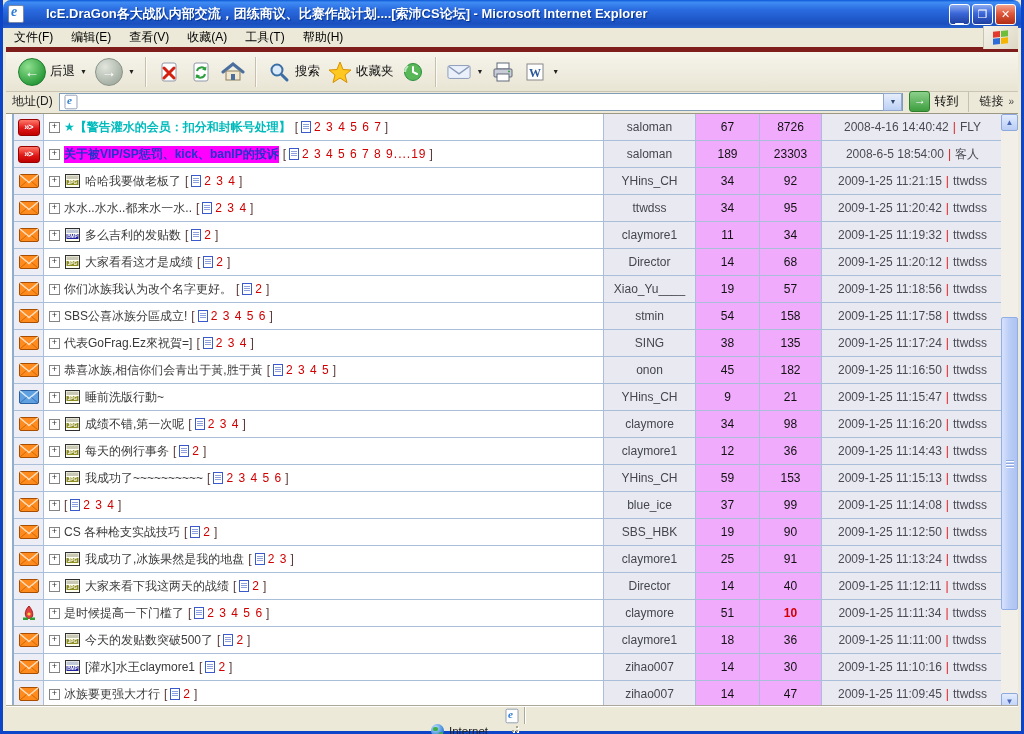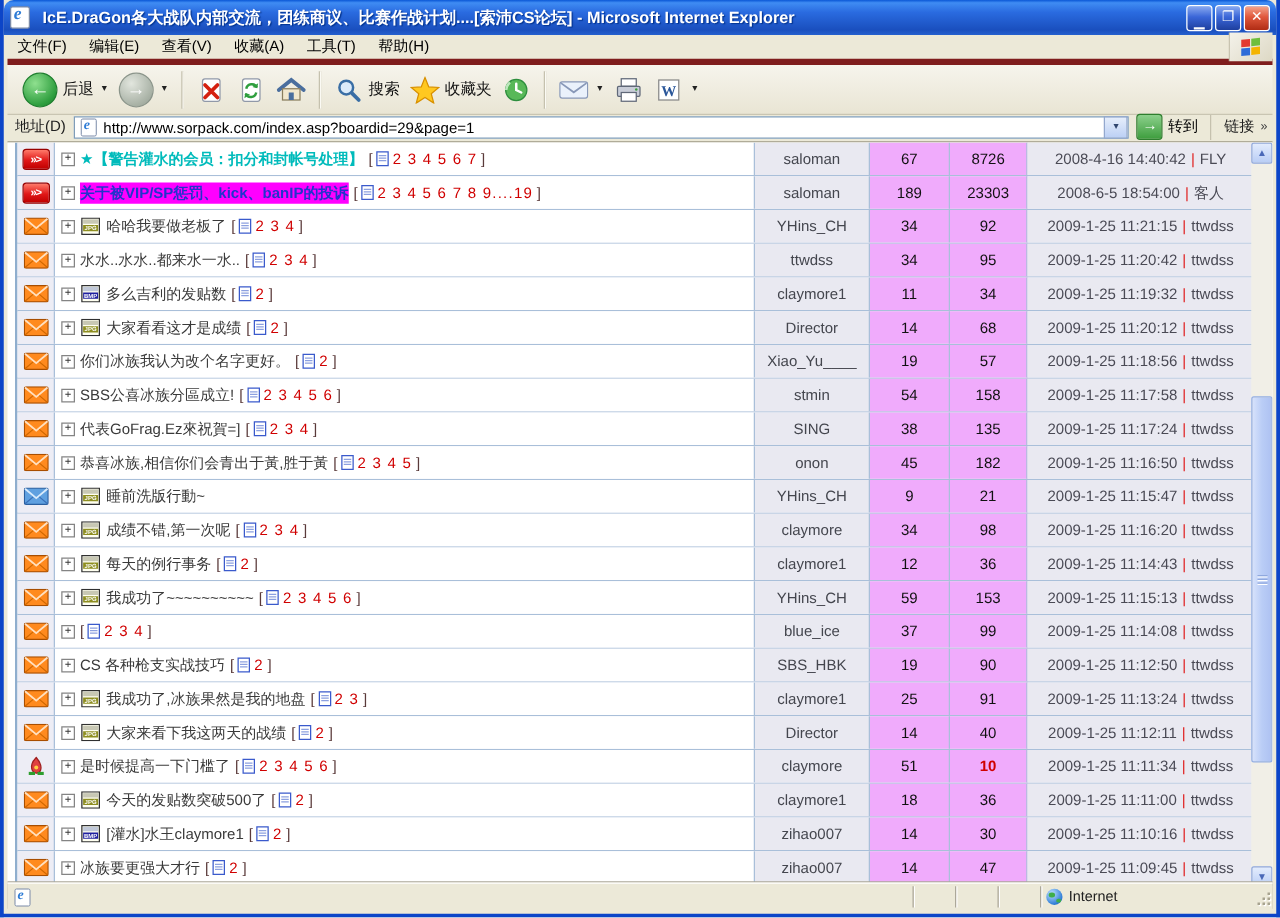--- a/index.html
+++ b/index.html
@@ -11,21 +11,21 @@
   .win{position:absolute;inset:0;border-left:3px solid #0C45C8;border-right:3px solid #0C45C8;border-bottom:3px solid #0C45C8;box-sizing:border-box;}
   
   .titlebar{
     position:absolute;left:0;top:0;right:0;height:28px;
     background:linear-gradient(180deg,#0A57D6 0%,#3F8CF3 8%,#2A6BE0 35%,#1A4FBE 85%,#2560CE 100%);
     border-radius:8px 8px 0 0;
     display:flex;align-items:center;padding:0 5px;box-sizing:border-box;
   }
   .ie-doc{display:inline-block;width:14px;height:16px;background:#fff;border:1px solid #7A8AA8;border-radius:2px;position:relative;flex:none;}
   .ie-doc::before{content:"e";position:absolute;left:2px;top:-2px;font-family:"Liberation Serif","DejaVu Serif",serif;font-style:italic;font-weight:bold;font-size:14px;color:#2E7CD6;}
-  .titlebar .ttl{color:#fff;font-weight:bold;font-size:13px;margin-left:10px;flex:1;white-space:nowrap;overflow:hidden;text-shadow:1px 1px 1px #00318C;}
+  .titlebar .ttl{color:#fff;font-weight:bold;font-size:13px;margin-left:22px;flex:1;white-space:nowrap;overflow:hidden;text-shadow:1px 1px 1px #00318C;}
   .capbtns{display:flex;gap:2px;}
   .cap{width:21px;height:21px;border:1px solid #fff;border-radius:3px;color:#fff;font-size:11px;line-height:19px;text-align:center;box-sizing:border-box;
        background:linear-gradient(180deg,#8BAAF0 0%,#3A66D8 45%,#1E3F9E 100%);}
   .cap.close{background:linear-gradient(180deg,#F4A58C 0%,#E0583C 45%,#B02C14 100%);font-weight:bold;}
   .cap .glyph{display:block;margin-top:0px;}
   .cap.min .glyph{margin-top:4px;}
   
   .menubar{position:absolute;left:3px;right:3px;top:28px;height:24px;background:#ECE9D8;border-bottom:5px solid #7f1d1d;display:flex;align-items:center;padding-left:8px;box-sizing:border-box;}
   .menubar .mi{font-size:12px;color:#000;margin-right:18px;}
   .winflag{margin-left:auto;width:34px;height:23px;background:linear-gradient(135deg,#F4F2EA,#DDD8C4);border-left:1px solid #C8C4B0;display:flex;align-items:center;justify-content:center;}
@@ -79,21 +79,21 @@
   .pg-ico{display:inline-block;width:8px;height:10px;border:1px solid #3A5ACC;background:#fff;}
   .pg-ico::before{content:"";display:block;margin:2px 1px 0 1px;height:1px;background:#8CA0E0;box-shadow:0 2px 0 #8CA0E0,0 4px 0 #8CA0E0;}
   
   .vsb{position:absolute;right:0;top:0;width:17px;height:596px;background:#F1EFE7;}
   .sbtn{position:absolute;left:0;width:17px;height:17px;border:1px solid #8FA8DE;border-radius:2px;background:linear-gradient(180deg,#E3ECFD,#B9CDF5);box-sizing:border-box;color:#4A68B8;font-size:8px;text-align:center;line-height:15px;}
   .sb-up{top:0;}
   .sb-dn{bottom:0;}
   .sb-thumb{position:absolute;left:0;top:203px;width:17px;height:293px;border:1px solid #93AEE4;border-radius:2px;background:linear-gradient(90deg,#D7E2FB,#BACDF6 50%,#AEC2F2);box-sizing:border-box;}
   .sb-grip{position:absolute;left:4px;top:50%;margin-top:-4px;width:8px;height:1px;background:#8FA8DE;box-shadow:0 3px 0 #8FA8DE,0 6px 0 #8FA8DE, 0 1px 0 #fff,0 4px 0 #fff,0 7px 0 #fff;}
   
-  .statusbar{position:absolute;left:3px;right:3px;bottom:3px;height:21px;background:#ECE9D8;border-top:1px solid #fff;box-shadow:0 -1px 0 #ACA899;display:flex;align-items:center;font-size:11.5px;color:#202020;}
+  .statusbar{position:absolute;left:3px;right:3px;bottom:3px;height:21px;background:#ECE9D8;border-top:1px solid #fff;box-shadow:0 -1px 0 #ACA899;display:flex;align-items:center;font-size:11.5px;color:#202020;flex-direction:column;}
   .pane{height:17px;display:flex;align-items:center;border-right:1px solid #ACA899;box-shadow:1px 0 0 #fff;padding:0 4px;box-sizing:border-box;}
   .pane.main{flex:1;}
   .pane.tiny{width:34px;}
   .pane.inet{width:170px;gap:5px;border-right:none;box-shadow:none;}
   .globe{width:13px;height:13px;border-radius:50%;background:radial-gradient(circle at 35% 30%,#BFE2FF,#2E7CD6 70%,#1A5CA8);position:relative;overflow:hidden;flex:none;}
   .globe::before{content:"";position:absolute;left:2px;top:3px;width:5px;height:4px;background:#3FAE49;border-radius:40%;}
   .globe::after{content:"";position:absolute;right:1px;bottom:2px;width:4px;height:3px;background:#3FAE49;border-radius:40%;}
   .sizedots{width:14px;height:14px;margin-right:1px;position:relative;}
   .sizedots i{position:absolute;width:2px;height:2px;background:#A8A490;box-shadow:1px 1px 0 #fff;}
   .sizedots i:nth-child(1){right:1px;bottom:1px;}
@@ -235,21 +235,20 @@
           </svg>
       </span>
       <span class="drop">▼</span>
     </span>
   </div>
 
   <div class="addrbar">
     <span class="lab">地址(D)</span>
     <span class="addrfield">
       <span class="ie-doc"></span>
-      <span class="url">http://www.sorpack.com/index.asp?boardid=29&amp;page=1</span>
       <span class="combo">▼</span>
     </span>
     <span class="gobtn">
       <span class="goarr">→</span>
       <span>转到</span>
     </span>
     <span class="lnk">
       <span>链接</span>
       <span class="chev">»</span>
     </span>

